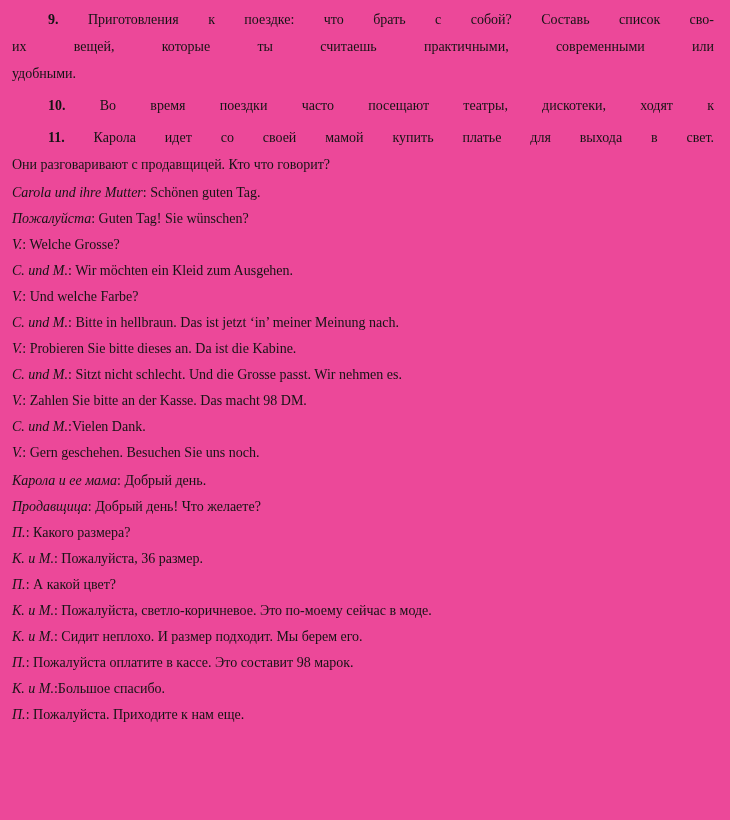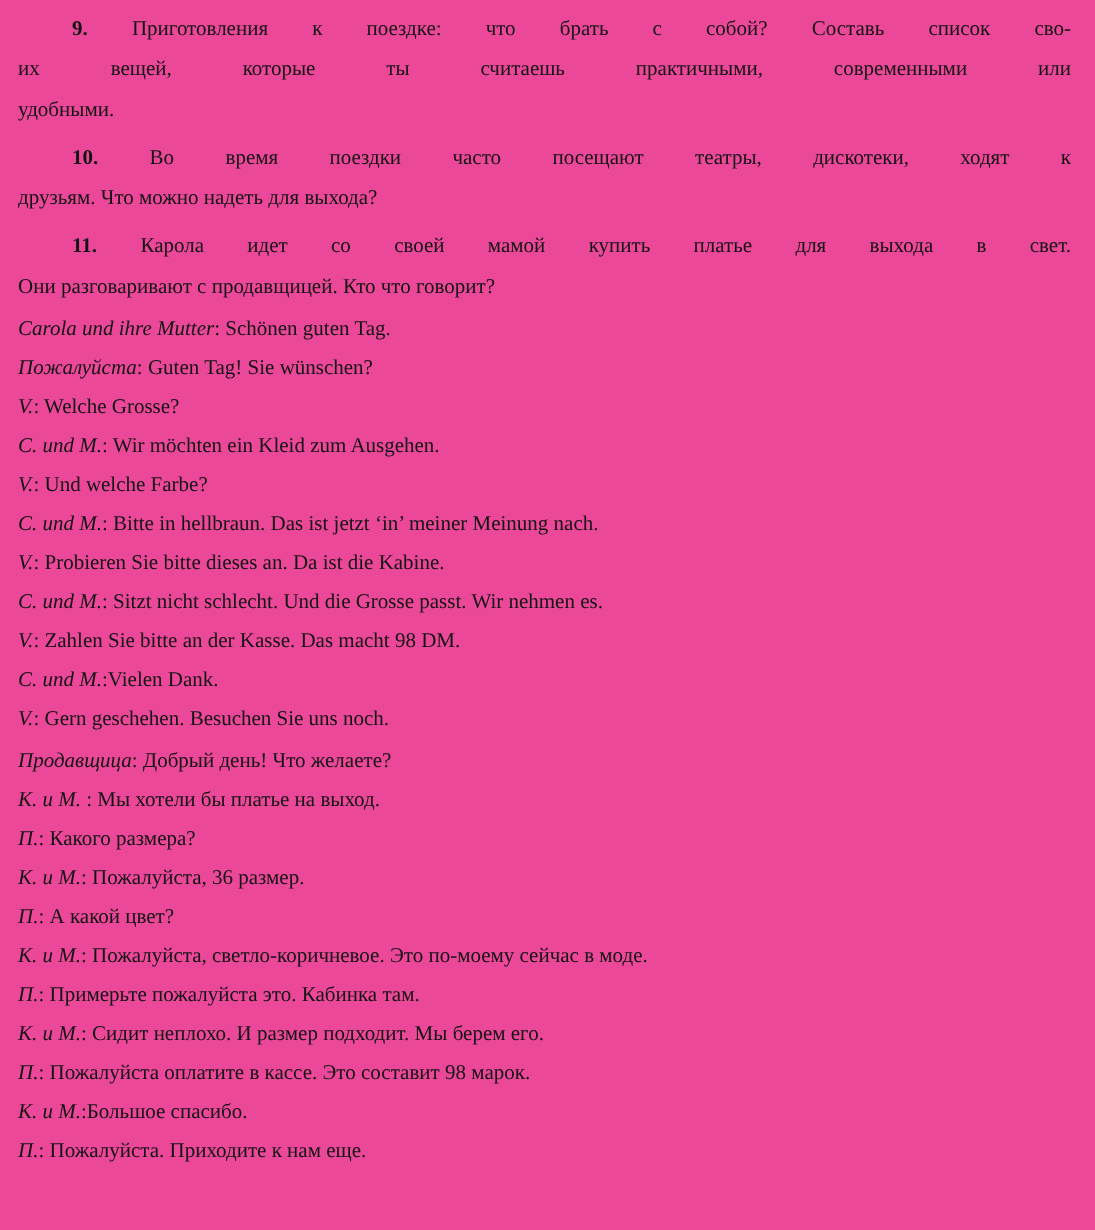--- a/index.html
+++ b/index.html
@@ -48,21 +48,20 @@
 <div class="page">
 
   <div class="para">
     <div class="line j ind"><b>9.</b> <span>Приготовления к поездке: что брать с собой? Составь список сво-</span></div>
     <div class="line j"><span>их вещей, которые ты считаешь практичными, современными или</span></div>
     <div class="line"><span>удобными.</span></div>
   </div>
 
   <div class="para">
     <div class="line j ind"><b>10.</b> <span>Во время поездки часто посещают театры, дискотеки, ходят к</span></div>
-    <div class="line"><span>друзьям. Что можно надеть для выхода?</span></div>
   </div>
 
   <div class="para">
     <div class="line j ind"><b>11.</b> <span>Карола идет со своей мамой купить платье для выхода в свет.</span></div>
     <div class="line"><span>Они разговаривают с продавщицей. Кто что говорит?</span></div>
   </div>
 
   <div class="dialogue">
       <div class="dline"><span class="spk">Carola und ihre Mutter</span><span>: Schönen guten Tag.</span></div>
       <div class="dline"><span class="spk">Пожалуйста</span><span>: Guten Tag! Sie wünschen?</span></div>
@@ -71,26 +70,25 @@
       <div class="dline"><span class="spk">V.</span><span>: Und welche Farbe?</span></div>
       <div class="dline"><span class="spk">C. und M.</span><span>: Bitte in hellbraun. Das ist jetzt ‘in’ meiner Meinung nach.</span></div>
       <div class="dline"><span class="spk">V.</span><span>: Probieren Sie bitte dieses an. Da ist die Kabine.</span></div>
       <div class="dline"><span class="spk">C. und M.</span><span>: Sitzt nicht schlecht. Und die Grosse passt. Wir nehmen es.</span></div>
       <div class="dline"><span class="spk">V.</span><span>: Zahlen Sie bitte an der Kasse. Das macht 98 DM.</span></div>
       <div class="dline"><span class="spk">C. und M.</span><span>:Vielen Dank.</span></div>
       <div class="dline"><span class="spk">V.</span><span>: Gern geschehen. Besuchen Sie uns noch.</span></div>
     </div>
 
   <div class="dialogue">
+      <div class="dline"><span class="spk">Карола и ее мама</span><span>: Добрый день.</span></div>
       <div class="dline"><span class="spk">Продавщица</span><span>: Добрый день! Что желаете?</span></div>
-      <div class="dline"><span class="spk">К. и М.</span><span> : Мы хотели бы платье на выход.</span></div>
       <div class="dline"><span class="spk">П.</span><span>: Какого размера?</span></div>
       <div class="dline"><span class="spk">К. и М.</span><span>: Пожалуйста, 36 размер.</span></div>
       <div class="dline"><span class="spk">П.</span><span>: А какой цвет?</span></div>
       <div class="dline"><span class="spk">К. и М.</span><span>: Пожалуйста, светло-коричневое. Это по-моему сейчас в моде.</span></div>
-      <div class="dline"><span class="spk">П.</span><span>: Примерьте пожалуйста это. Кабинка там.</span></div>
       <div class="dline"><span class="spk">К. и М.</span><span>: Сидит неплохо. И размер подходит. Мы берем его.</span></div>
       <div class="dline"><span class="spk">П.</span><span>: Пожалуйста оплатите в кассе. Это составит 98 марок.</span></div>
       <div class="dline"><span class="spk">К. и М.</span><span>:Большое спасибо.</span></div>
       <div class="dline"><span class="spk">П.</span><span>: Пожалуйста. Приходите к нам еще.</span></div>
     </div>
 
 </div>
 
 </body></html>

